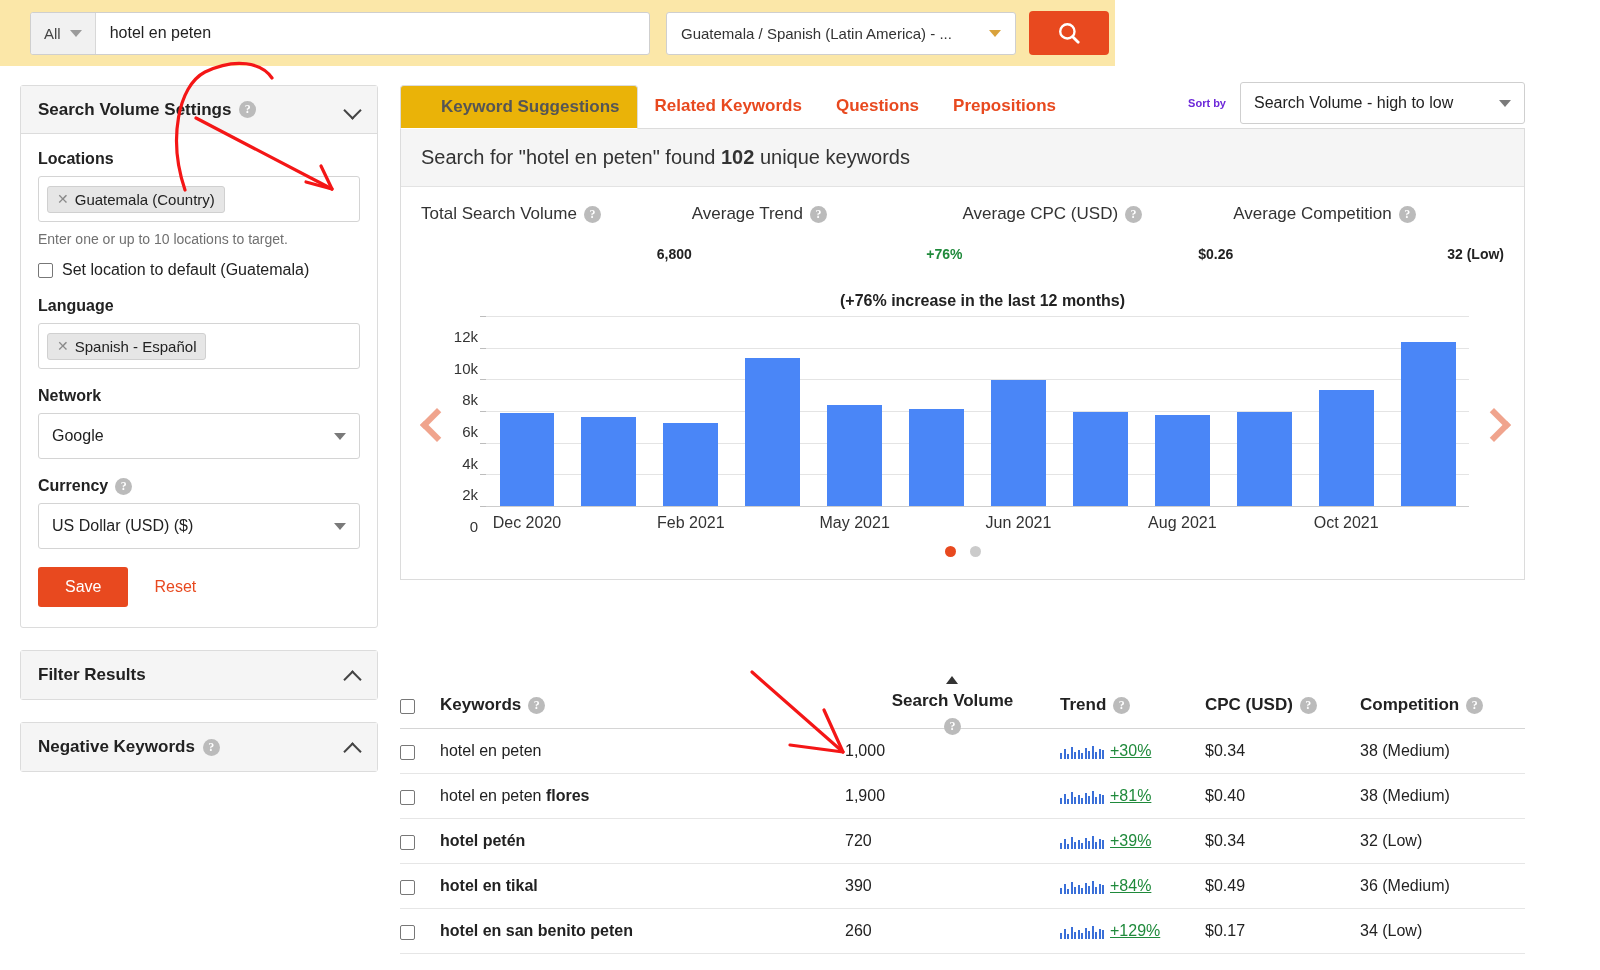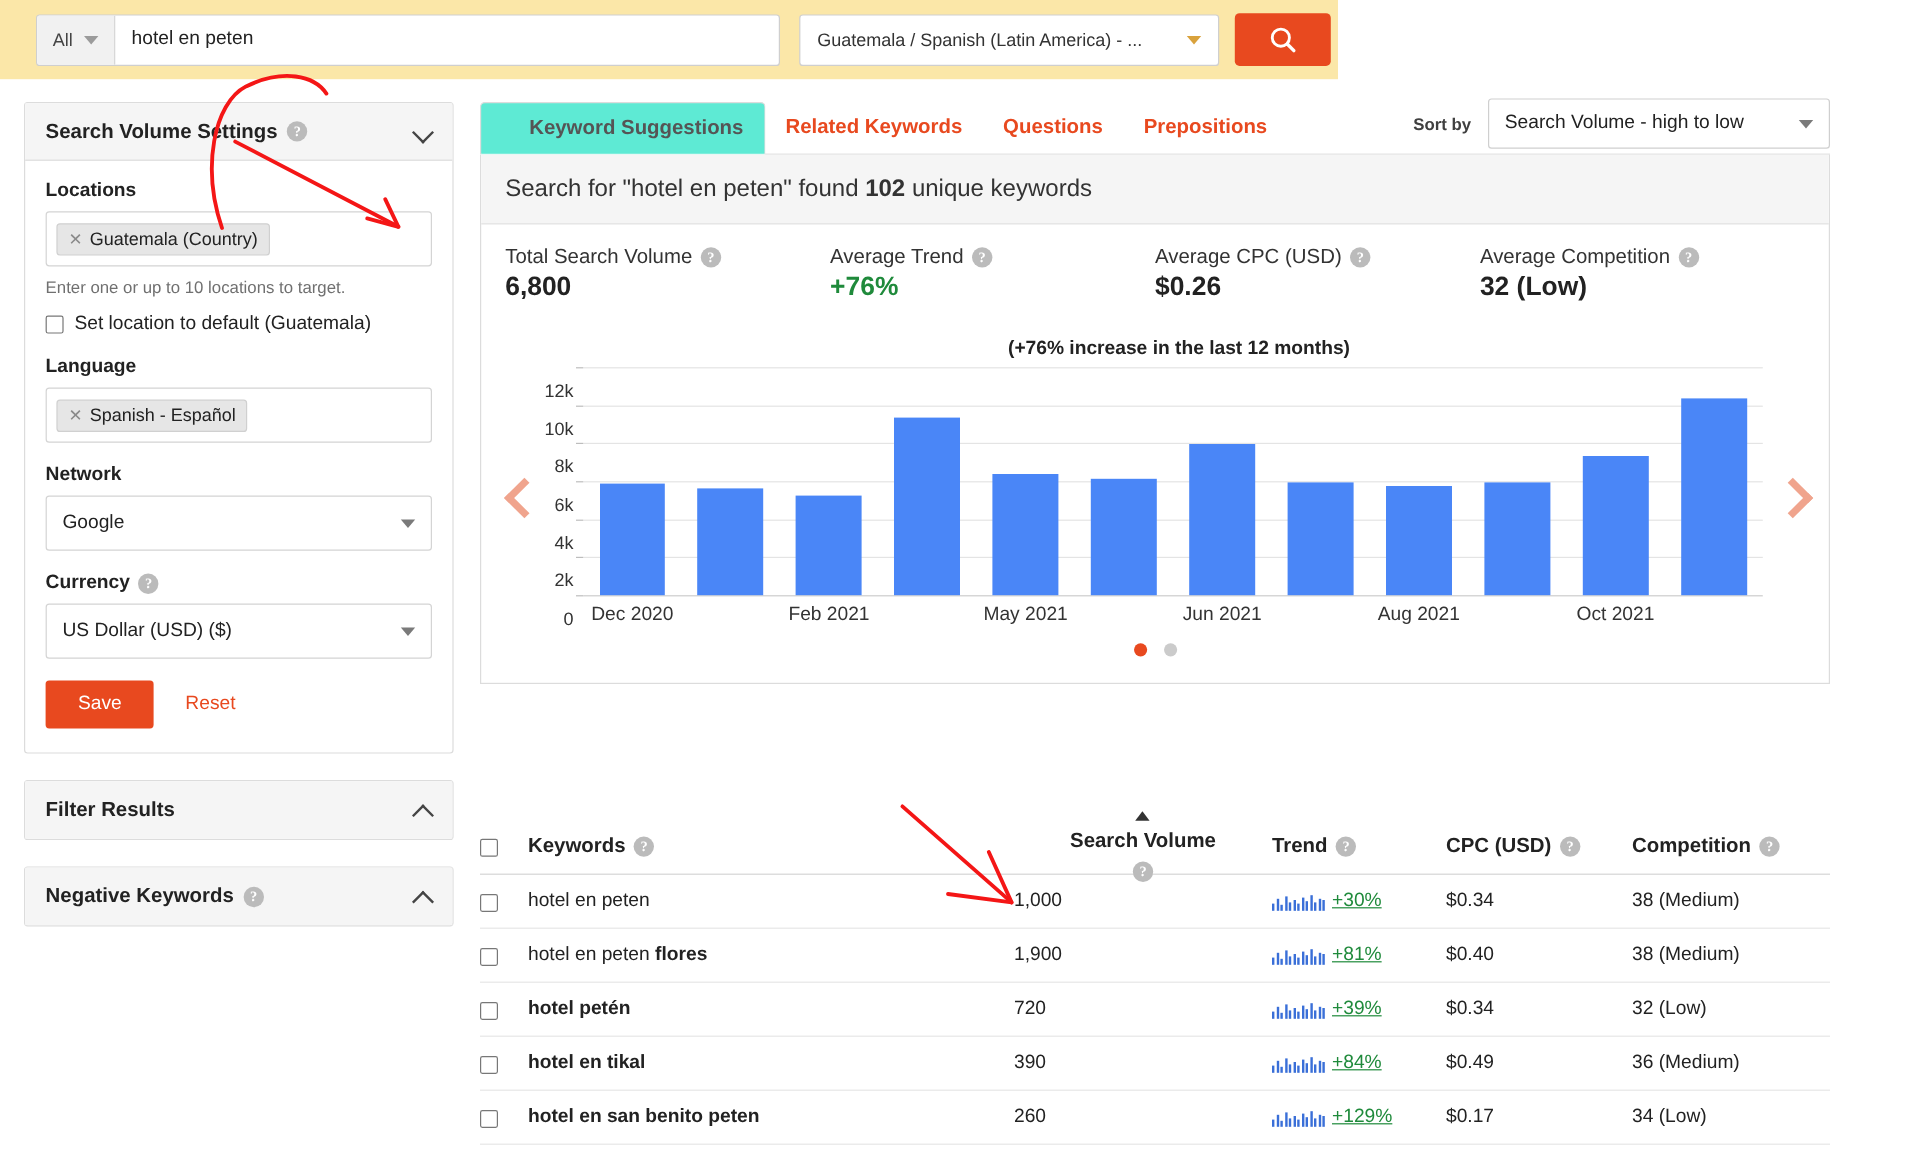--- a/index.html
+++ b/index.html
@@ -95,41 +95,41 @@
   .btn-reset { color:#e8491f; font-size:16px; cursor:pointer; }
 
   
   #main { position:absolute; left:400px; top:85px; width:1125px; }
   .tabs { display:flex; align-items:flex-end; border-bottom:1px solid #dcdcdc; height:44px; }
   .tab {
     padding:0 17px; height:44px; display:flex; align-items:center;
     font-size:17px; font-weight:bold; color:#e8491f; cursor:pointer;
   }
   .tab.active {
-    color:#555; background:#5eead4;
+    color:#555; background:#eab308;
     border:1px solid #dcdcdc; border-bottom:1px solid #fff;
     border-radius:4px 4px 0 0; margin-bottom:-1px;padding-left:40px;
   }
   .sortwrap { margin-left:auto; display:flex; align-items:center; gap:14px; padding-bottom:4px; }
-  .sortlbl { font-size:14px; font-weight:bold; color:#404040; }
+  .sortlbl { font-size:11px; font-weight:bold; color:#6d28d9; }
   .sortsel {
     width:285px; height:42px; border:1px solid #cfcfcf; border-radius:3px; background:#fff;
     display:flex; align-items:center; padding:0 13px; font-size:16px; color:#222;
   }
   .sortsel .caret-dn { margin-left:auto; border-top-color:#7a7a7a; }
 
   .card { border:1px solid #dcdcdc; border-top:none; background:#fff; }
   .card-head {
     background:#f5f5f5; border-bottom:1px solid #e3e3e3;
     padding:17px 20px; font-size:20px; color:#333;
   }
   .metrics { display:flex; padding:17px 20px 6px 20px; }
   .metric { width:278px; }
   .metric .mlbl { font-size:17px; color:#333; display:flex; align-items:center; gap:7px; }
-  .metric .mval { font-size:22px; font-weight:bold; color:#222; margin-top:2px; }
+  .metric .mval { font-size:14px; font-weight:bold; color:#222; margin-top:22px;text-align:right; }
   .metric .mval.green { color:#1f8a3b; }
 
   .chartwrap { position:relative; padding:6px 0 6px 0; }
   .charttitle { text-align:center; font-size:16px; font-weight:bold; color:#222; margin:18px 0 6px 0; padding-left:40px;}
   .plot { position:relative; margin:0 55px 0 85px; height:190px; }
   .ylab {
     position:absolute; right:100%; margin-right:8px; transform:translateY(-50%);
     font-size:15px; color:#333; white-space:nowrap;margin-top:20px;
   }
   .gline { position:absolute; left:0; right:0; height:1px; background:#e4e4e4; }

